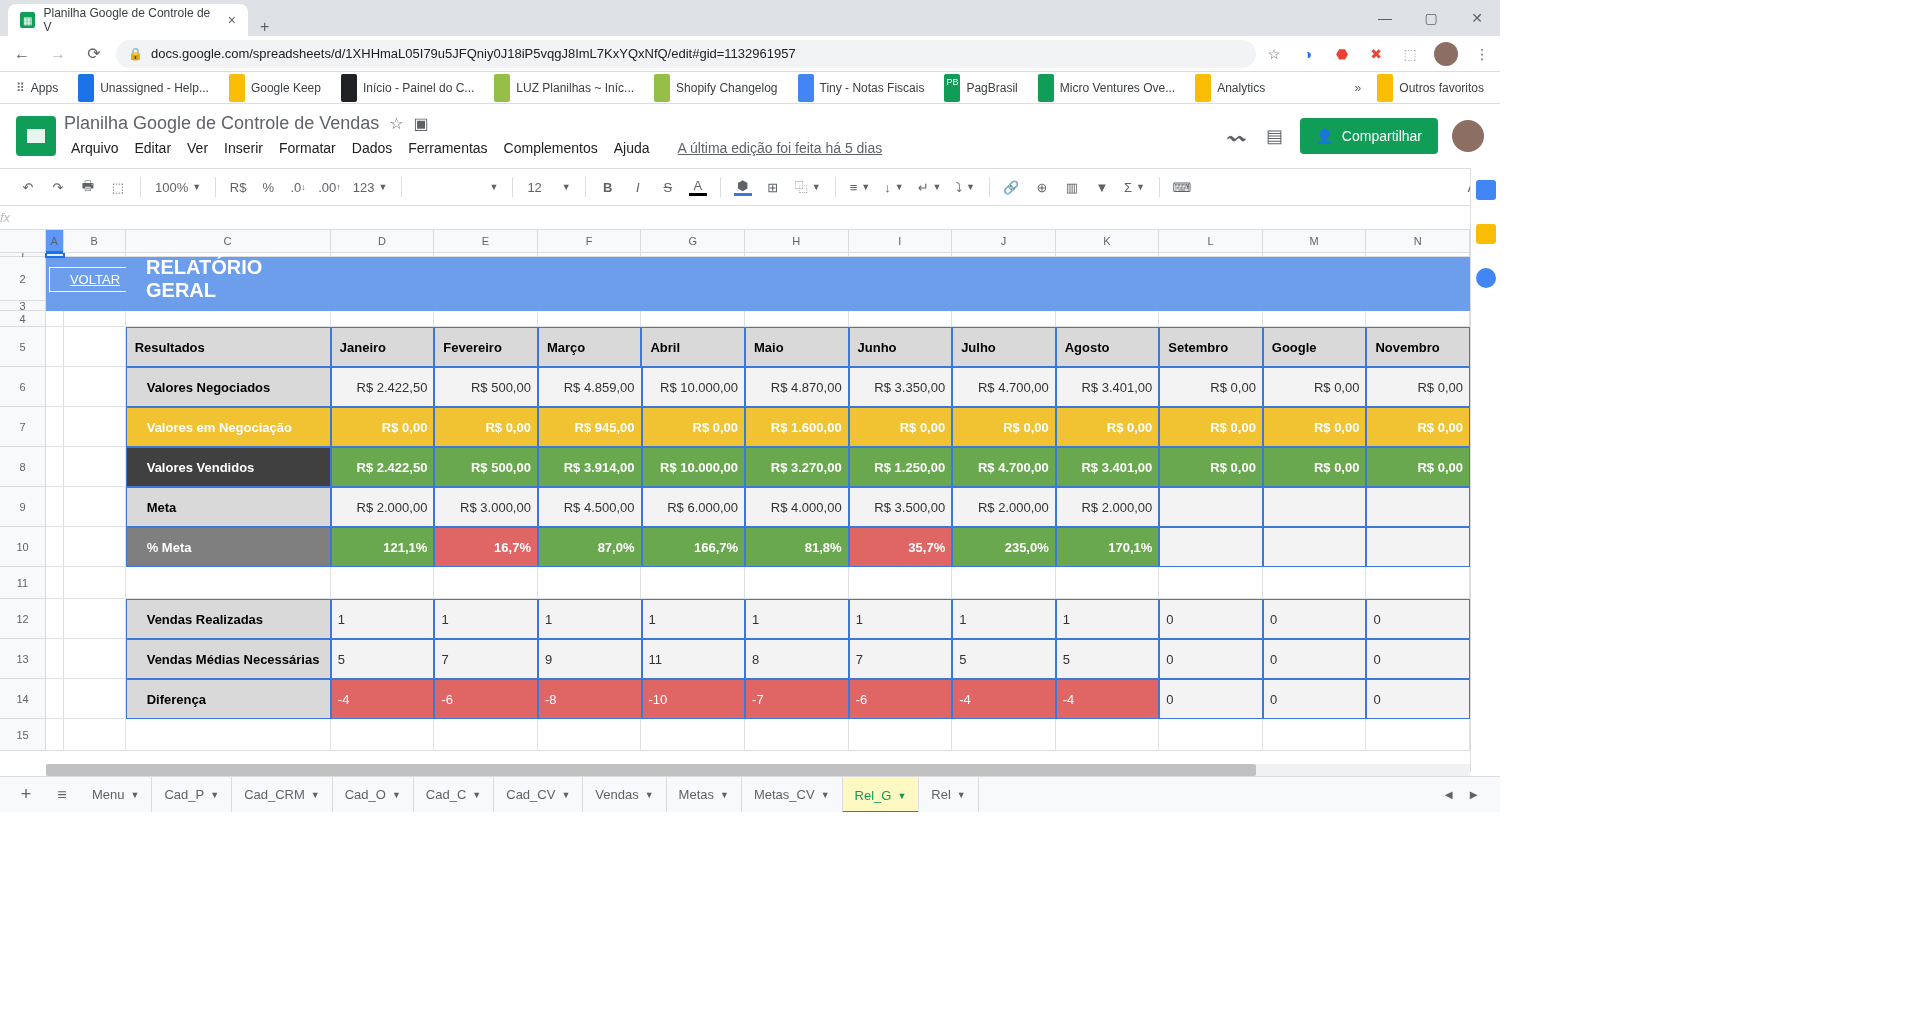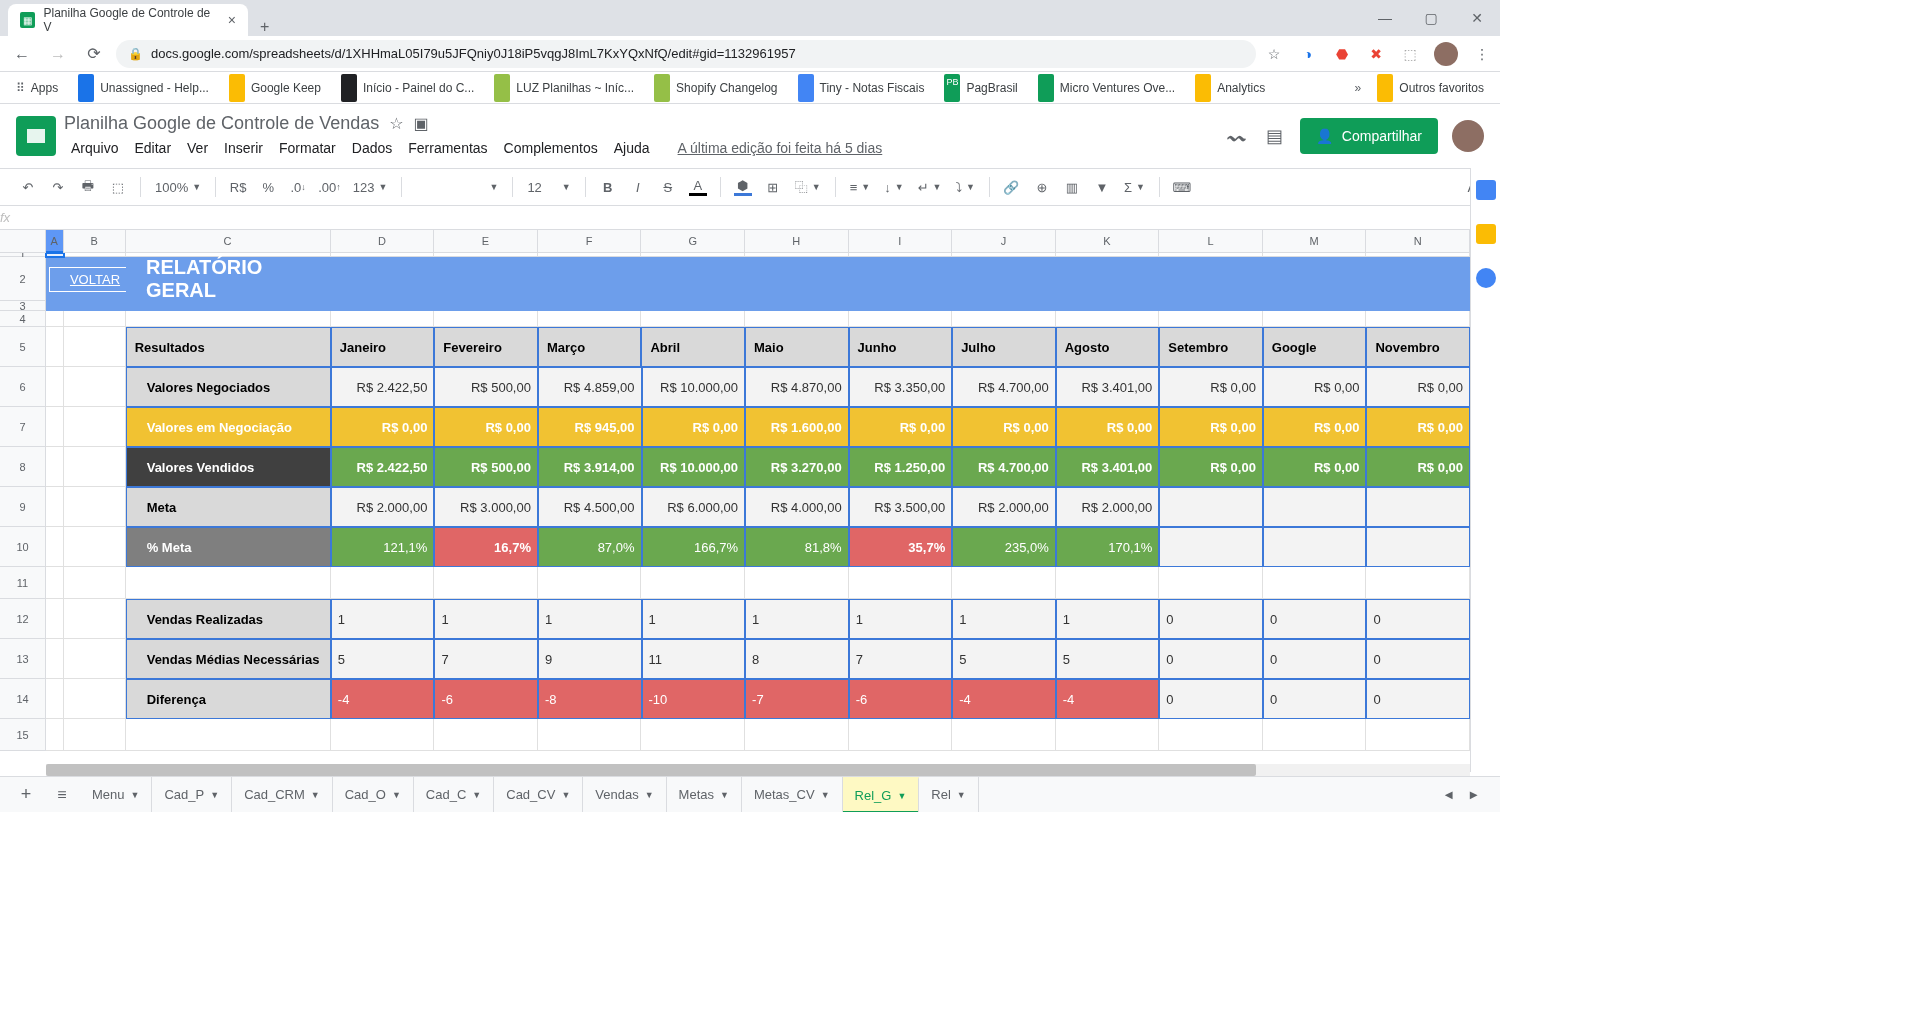--- a/index.html
+++ b/index.html
@@ -94,21 +94,21 @@
 
 .data-row { height: 40px; }
 .label-cell { background: #d9d9d9; color: #000; font-weight: bold; font-size: 13px; padding-left: 20px; justify-content: flex-start; border: 1px solid #3c78d8; }
 .th-cell { background: #d9d9d9; color: #000; font-weight: bold; font-size: 13px; justify-content: flex-start; padding-left: 8px; border: 1px solid #3c78d8; }
 .val-cell { border: 1px solid #3c78d8; background: #f3f3f3; color: #333; }
 .orange-row .label-cell { background: #f1c232; color: #fff; }
 .orange-row .val-cell { background: #f1c232; color: #fff; font-weight: bold; }
 .green-row .label-cell { background: #404040; color: #fff; }
 .green-row .val-cell { background: #6aa84f; color: #fff; font-weight: bold; }
 .gray-row .label-cell { background: #7f7f7f; color: #fff; }
-.pct-green { background: #6aa84f !important; color: #fff !important; font-weight: normal; }
+.pct-green { background: #6aa84f !important; color: #fff !important; font-weight: bold; }
 .pct-red { background: #e06666 !important; color: #fff !important; font-weight: bold; }
 .empty-meta { background: #f3f3f3 !important; }
 
 .row-11 { height: 32px; }
 .second-table .val-cell { justify-content: flex-start; padding-left: 6px; background: #f3f3f3; border: 1px solid #3c78d8; }
 .red-cell { background: #e06666 !important; color: #fff !important; }
 
 
 .sheet-tabs { position: absolute; bottom: 0; left: 0; right: 0; height: 36px; background: #f8f9fa; border-top: 1px solid #dadce0; display: flex; align-items: center; padding: 0 8px; gap: 0; font-size: 13px; }
 .sheet-add { width: 36px; height: 36px; display: flex; align-items: center; justify-content: center; color: #5f6368; font-size: 18px; }

